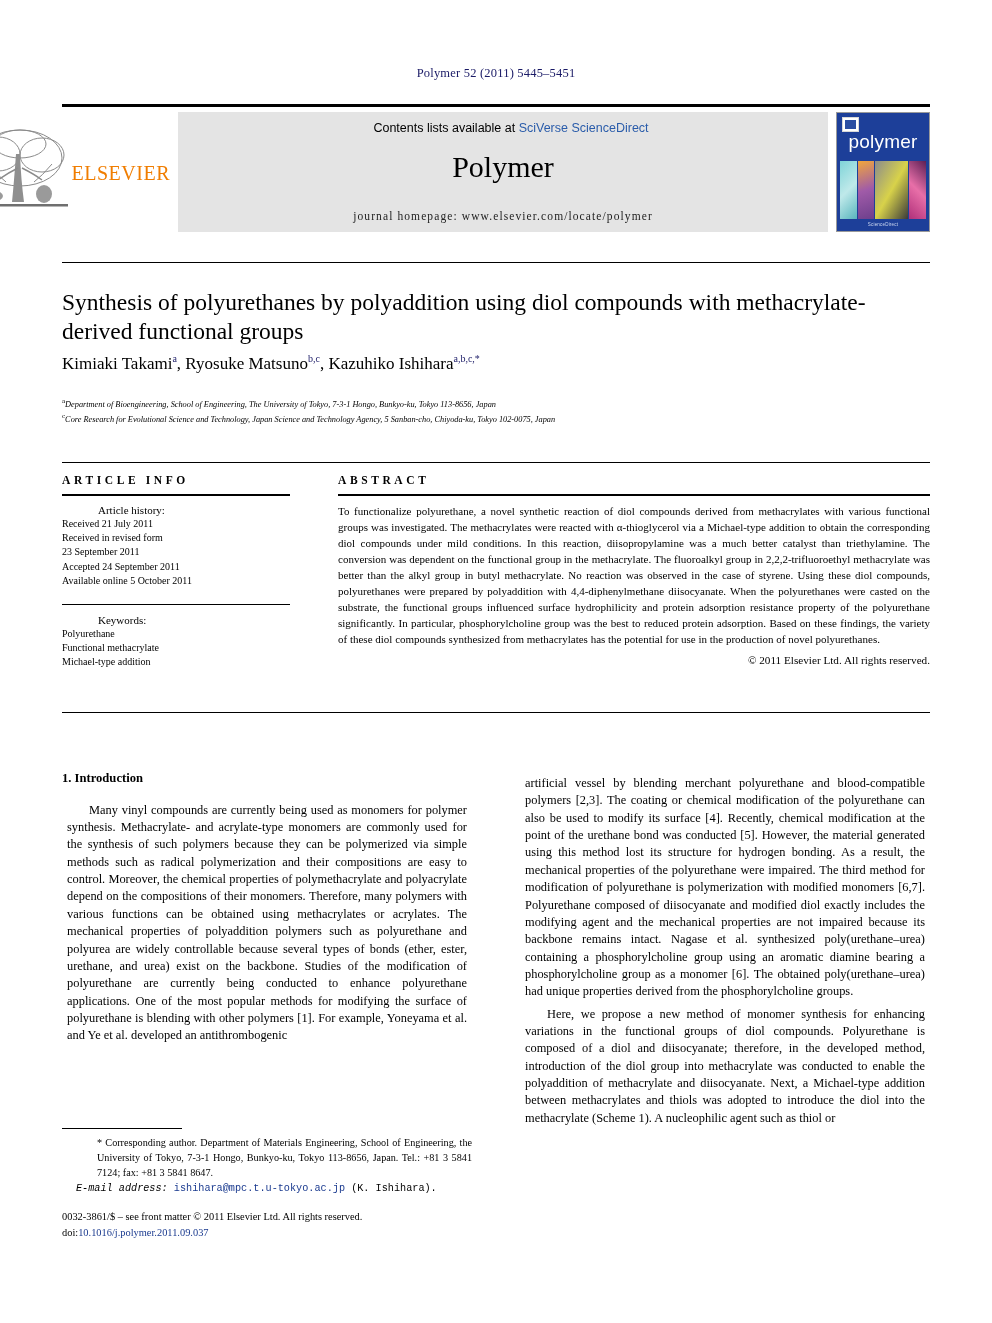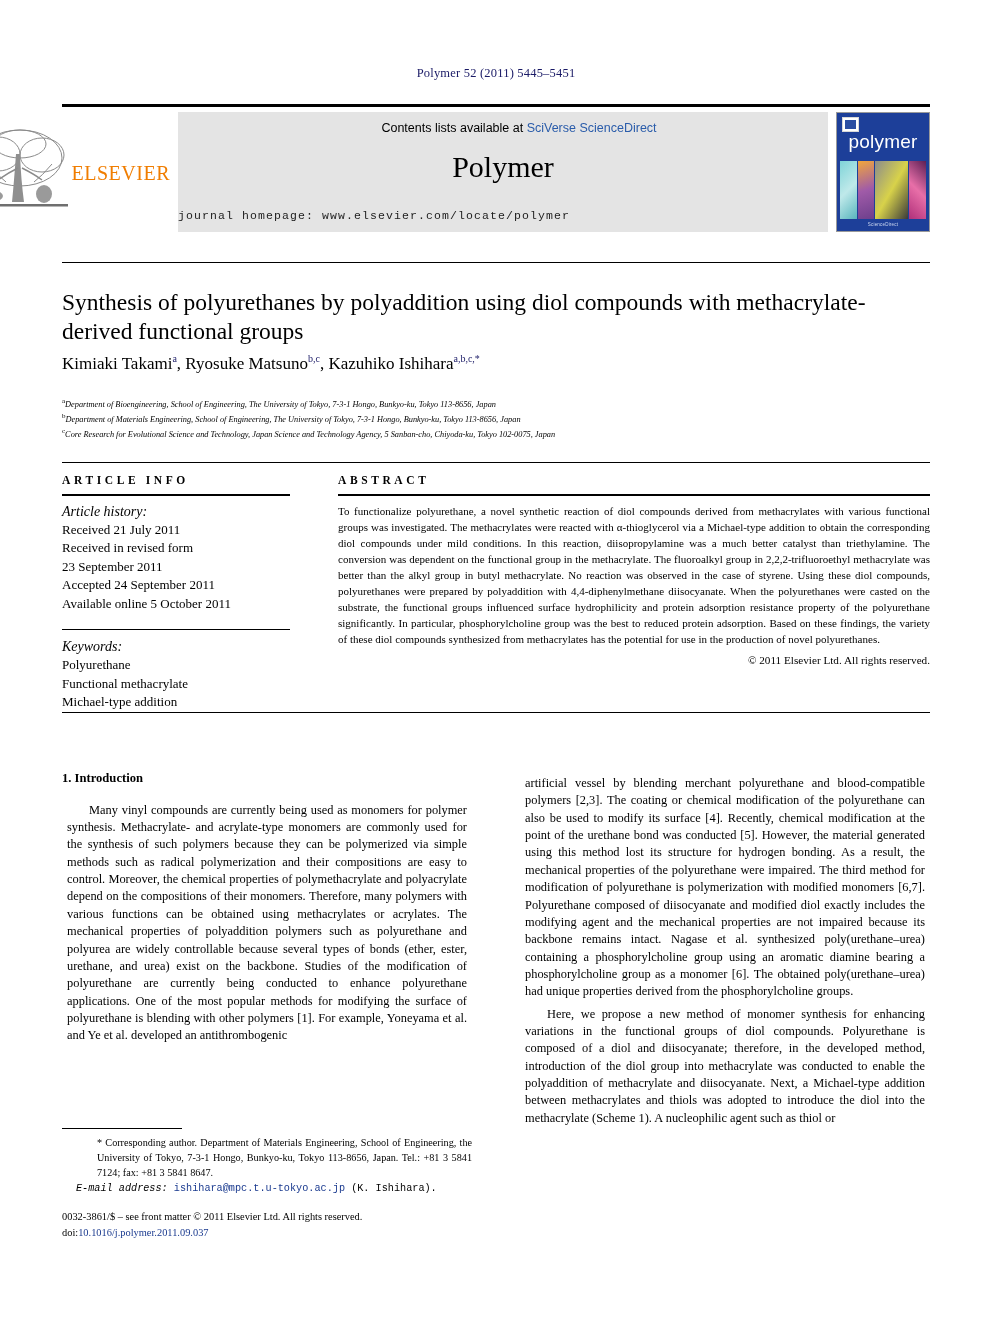--- a/index.html
+++ b/index.html
@@ -70,41 +70,42 @@
     margin-top: 1px;
   }
   .center-band {
     flex: 1 1 auto;
     background: #e4e4e4;
     margin: 0 8px 0 8px;
     position: relative;
   }
   .contents-line {
     position: absolute;
-    top: 9px; left: 16px; width: 100%;
+    top: 9px; left: 8px; width: 100%;
     text-align: center;
     font-family: "Liberation Sans", sans-serif;
     font-size: 12.5px;
     color: #000;
   }
   .contents-line .sd {
     color: #2a5caa;
   }
   .journal-title {
     position: absolute;
     top: 38px; left: 0; width: 100%;
     text-align: center;
     font-family: "Liberation Serif", serif;
     font-size: 30px;
     color: #000;
   }
   .homepage-line {
     position: absolute;
     bottom: 10px; left: 0; width: 100%;
-    font-family: Liberation Mono, monospace;
+    text-align: center;
+    font-family: Liberation Serif, serif;
     font-size: 11.5px;
     letter-spacing: 1.1px;
     color: #222;
   }
   .cover-thumb {
     width: 92px;
     flex: 0 0 92px;
     border: 1px solid #9a9a9a;
     background: #1d3f99;
     position: relative;
@@ -208,26 +209,26 @@
     font-weight: bold;
     font-size: 11.5px;
     letter-spacing: 3.6px;
     margin-bottom: 8px;
   }
   .thin-rule {
     border-top: 2px solid #000;
     margin-bottom: 8px;
   }
   .hist-head, .kw-head {
-    font-style: italic;
-    font-size: 14px;
+    font-size: 11px;
     margin-bottom: 1px;
+    margin-left: 36px;
   }
   .hist-line, .kw-line {
-    font-size: 13px;
+    font-size: 10px;
     line-height: 1.42;
   }
   .kw-block {
     margin-top: 16px;
     border-top: 1px solid #000;
     padding-top: 9px;
   }
   .abstract-body {
     font-size: 11px;
     line-height: 1.45;
@@ -367,21 +368,20 @@
   <div class="article-title">Synthesis of polyurethanes by polyaddition using diol compounds with methacrylate-derived functional groups</div>
 
   <div class="authors">
     <span><span>Kimiaki Takami</span><sup>a</sup></span>,
     <span><span>Ryosuke Matsuno</span><sup>b,c</sup></span>,
     <span><span>Kazuhiko Ishihara</span><sup>a,b,c,*</sup></span>
   </div>
 
   <div class="affiliations">
     <div><sup>a</sup><span>Department of Bioengineering, School of Engineering, The University of Tokyo, 7-3-1 Hongo, Bunkyo-ku, Tokyo 113-8656, Japan</span></div>
-    <div><sup>b</sup><span>Department of Materials Engineering, School of Engineering, The University of Tokyo, 7-3-1 Hongo, Bunkyo-ku, Tokyo 113-8656, Japan</span></div>
     <div><sup>c</sup><span>Core Research for Evolutional Science and Technology, Japan Science and Technology Agency, 5 Sanban-cho, Chiyoda-ku, Tokyo 102-0075, Japan</span></div>
   </div>
 
   <div class="info-abstract-rule-top"></div>
 
   <div class="col-info">
     <div class="sec-label">ARTICLE INFO</div>
     <div class="thin-rule"></div>
     <div class="hist-head">Article history:</div>
     <div class="hist-line">Received 21 July 2011</div>

